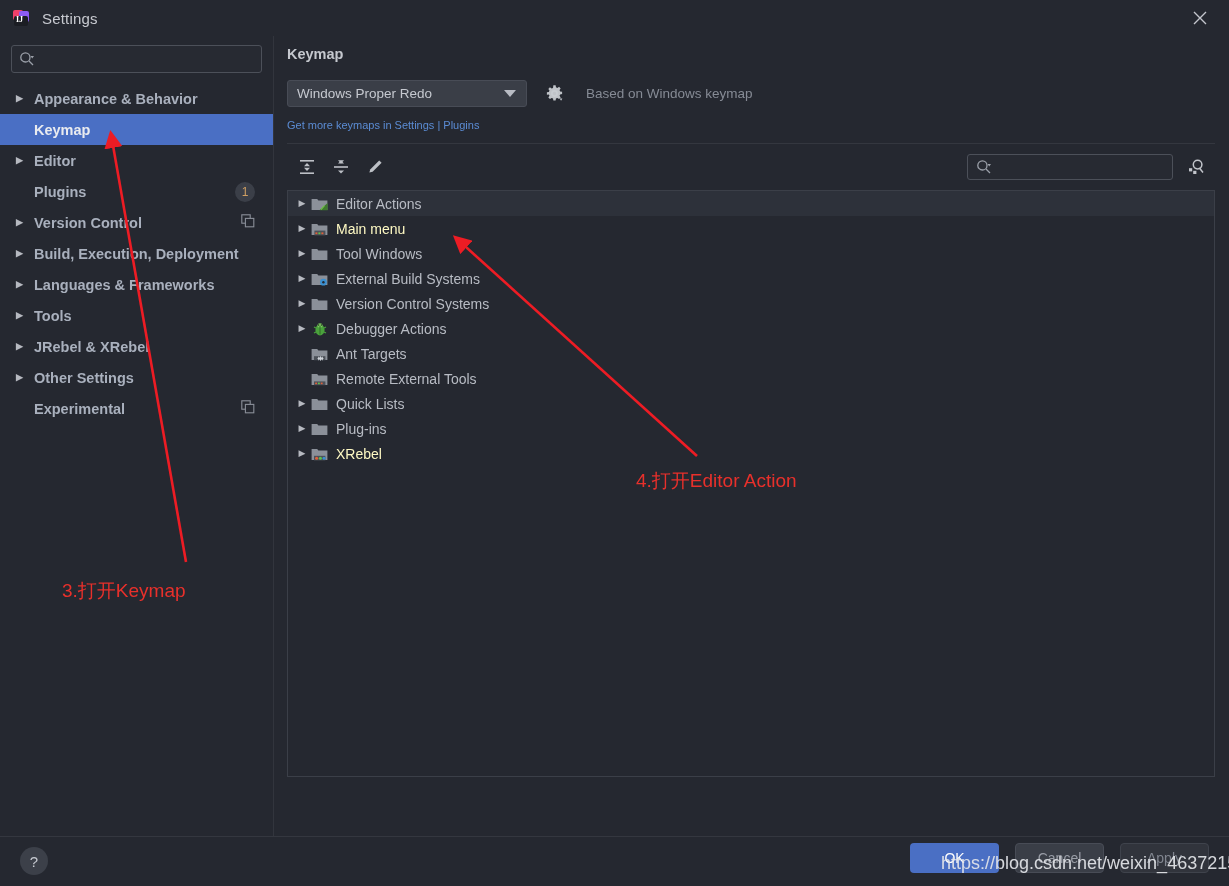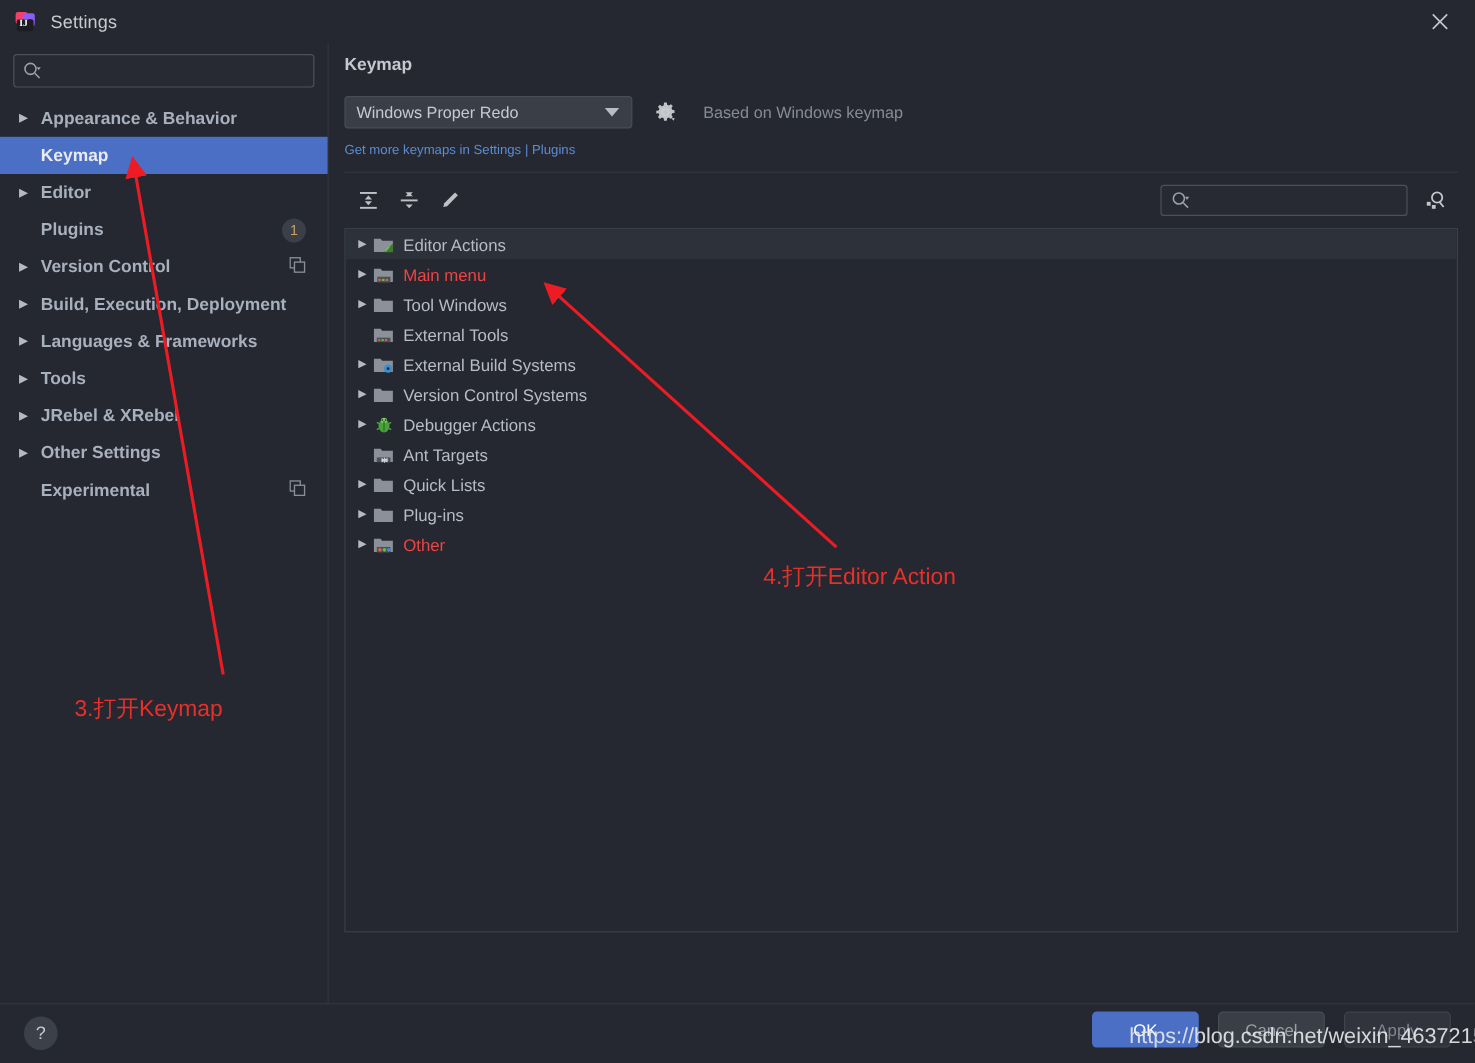--- a/index.html
+++ b/index.html
@@ -310,21 +310,21 @@
     color: #b6b9c0;
     line-height: 1;
   }
   .tree-row .twisty.empty { visibility: hidden; }
   .folder {
     width: 18px; height: 16px;
     flex: none;
     margin-right: 7px;
     position: relative;
   }
-  .tree-label.accent { color: #ef4444; }
+  .tree-label.accent { color: #fef9c3; }
 
   
   .bottombar {
     position: absolute;
     left: 0; top: 836px;
     width: 1229px;
     height: 50px;
     background: #252830;
     border-top: 1px solid #34373f;
   }
@@ -601,31 +601,20 @@
           <span class="tree-label accent">Main menu</span>
         </div>
         <div class="tree-row">
           <span class="twisty">▶</span>
           <span class="folder"><svg width="18" height="16" viewBox="0 0 18 16">
               <path d="M0.6 3 L6.2 3 L7.4 4.6 L16.4 4.6 L16.4 14 L0.6 14 Z" fill="#8b9099"></path>
             </svg></span>
           <span class="tree-label">Tool Windows</span>
         </div>
         <div class="tree-row">
-          <span class="twisty empty">▶</span>
-          <span class="folder"><svg width="18" height="16" viewBox="0 0 18 16">
-              <path d="M0.6 3 L6.2 3 L7.4 4.6 L16.4 4.6 L16.4 14 L0.6 14 Z" fill="#8b9099"></path>
-              <rect x="3" y="10.4" width="11.4" height="3.8" fill="#4c5159"></rect>
-              <rect x="4.2" y="11.6" width="1.8" height="1.6" fill="#e0603a"></rect>
-              <rect x="7" y="11.6" width="1.8" height="1.6" fill="#5fbf4a"></rect>
-              <rect x="9.8" y="11.6" width="1.8" height="1.6" fill="#e0603a"></rect>
-            </svg></span>
-          <span class="tree-label">External Tools</span>
-        </div>
-        <div class="tree-row">
           <span class="twisty">▶</span>
           <span class="folder"><svg width="18" height="16" viewBox="0 0 18 16">
               <path d="M0.6 3 L6.2 3 L7.4 4.6 L16.4 4.6 L16.4 14 L0.6 14 Z" fill="#8b9099"></path>
               <circle cx="12.4" cy="11.2" r="3.4" fill="#3a8fd0"></circle>
               <circle cx="12.4" cy="11.2" r="1.2" fill="#252830"></circle>
             </svg></span>
           <span class="tree-label">External Build Systems</span>
         </div>
         <div class="tree-row">
           <span class="twisty">▶</span>
@@ -649,20 +638,31 @@
         <div class="tree-row">
           <span class="twisty empty">▶</span>
           <span class="folder"><svg width="18" height="16" viewBox="0 0 18 16">
               <path d="M0.6 3 L6.2 3 L7.4 4.6 L16.4 4.6 L16.4 14 L0.6 14 Z" fill="#8b9099"></path>
               <rect x="3" y="10.2" width="11.4" height="4" fill="#4c5159"></rect>
               <path d="M7 11 L12 14 M12 11 L7 14 M9.5 10.4 L9.5 14.6 M6.6 12.5 L12.4 12.5" stroke="#cfd3d9" stroke-width="1"></path>
             </svg></span>
           <span class="tree-label">Ant Targets</span>
         </div>
         <div class="tree-row">
+          <span class="twisty empty">▶</span>
+          <span class="folder"><svg width="18" height="16" viewBox="0 0 18 16">
+              <path d="M0.6 3 L6.2 3 L7.4 4.6 L16.4 4.6 L16.4 14 L0.6 14 Z" fill="#8b9099"></path>
+              <rect x="3" y="10.4" width="11.4" height="3.8" fill="#4c5159"></rect>
+              <rect x="4.2" y="11.6" width="1.8" height="1.6" fill="#e0603a"></rect>
+              <rect x="7" y="11.6" width="1.8" height="1.6" fill="#5fbf4a"></rect>
+              <rect x="9.8" y="11.6" width="1.8" height="1.6" fill="#e0603a"></rect>
+            </svg></span>
+          <span class="tree-label">Remote External Tools</span>
+        </div>
+        <div class="tree-row">
           <span class="twisty">▶</span>
           <span class="folder"><svg width="18" height="16" viewBox="0 0 18 16">
               <path d="M0.6 3 L6.2 3 L7.4 4.6 L16.4 4.6 L16.4 14 L0.6 14 Z" fill="#8b9099"></path>
             </svg></span>
           <span class="tree-label">Quick Lists</span>
         </div>
         <div class="tree-row">
           <span class="twisty">▶</span>
           <span class="folder"><svg width="18" height="16" viewBox="0 0 18 16">
               <path d="M0.6 3 L6.2 3 L7.4 4.6 L16.4 4.6 L16.4 14 L0.6 14 Z" fill="#8b9099"></path>
@@ -671,21 +671,21 @@
         </div>
         <div class="tree-row">
           <span class="twisty">▶</span>
           <span class="folder"><svg width="18" height="16" viewBox="0 0 18 16">
               <path d="M0.6 3 L6.2 3 L7.4 4.6 L16.4 4.6 L16.4 14 L0.6 14 Z" fill="#8b9099"></path>
               <rect x="3" y="9.8" width="11.4" height="4.6" fill="#4c5159"></rect>
               <circle cx="5.6" cy="12.2" r="1.5" fill="#e0603a"></circle>
               <circle cx="9.4" cy="12.2" r="1.5" fill="#5fbf4a"></circle>
               <circle cx="13" cy="12.2" r="1.5" fill="#3a8fd0"></circle>
             </svg></span>
-          <span class="tree-label accent">Other</span>
+          <span class="tree-label accent">XRebel</span>
         </div>
       </div>
   </div>
 
   <div class="bottombar">
     <div class="help-btn">?</div>
     <div class="dlg-btn btn-ok">OK</div>
     <div class="dlg-btn btn-cancel">Cancel</div>
     <div class="dlg-btn btn-apply">Apply</div>
   </div>

